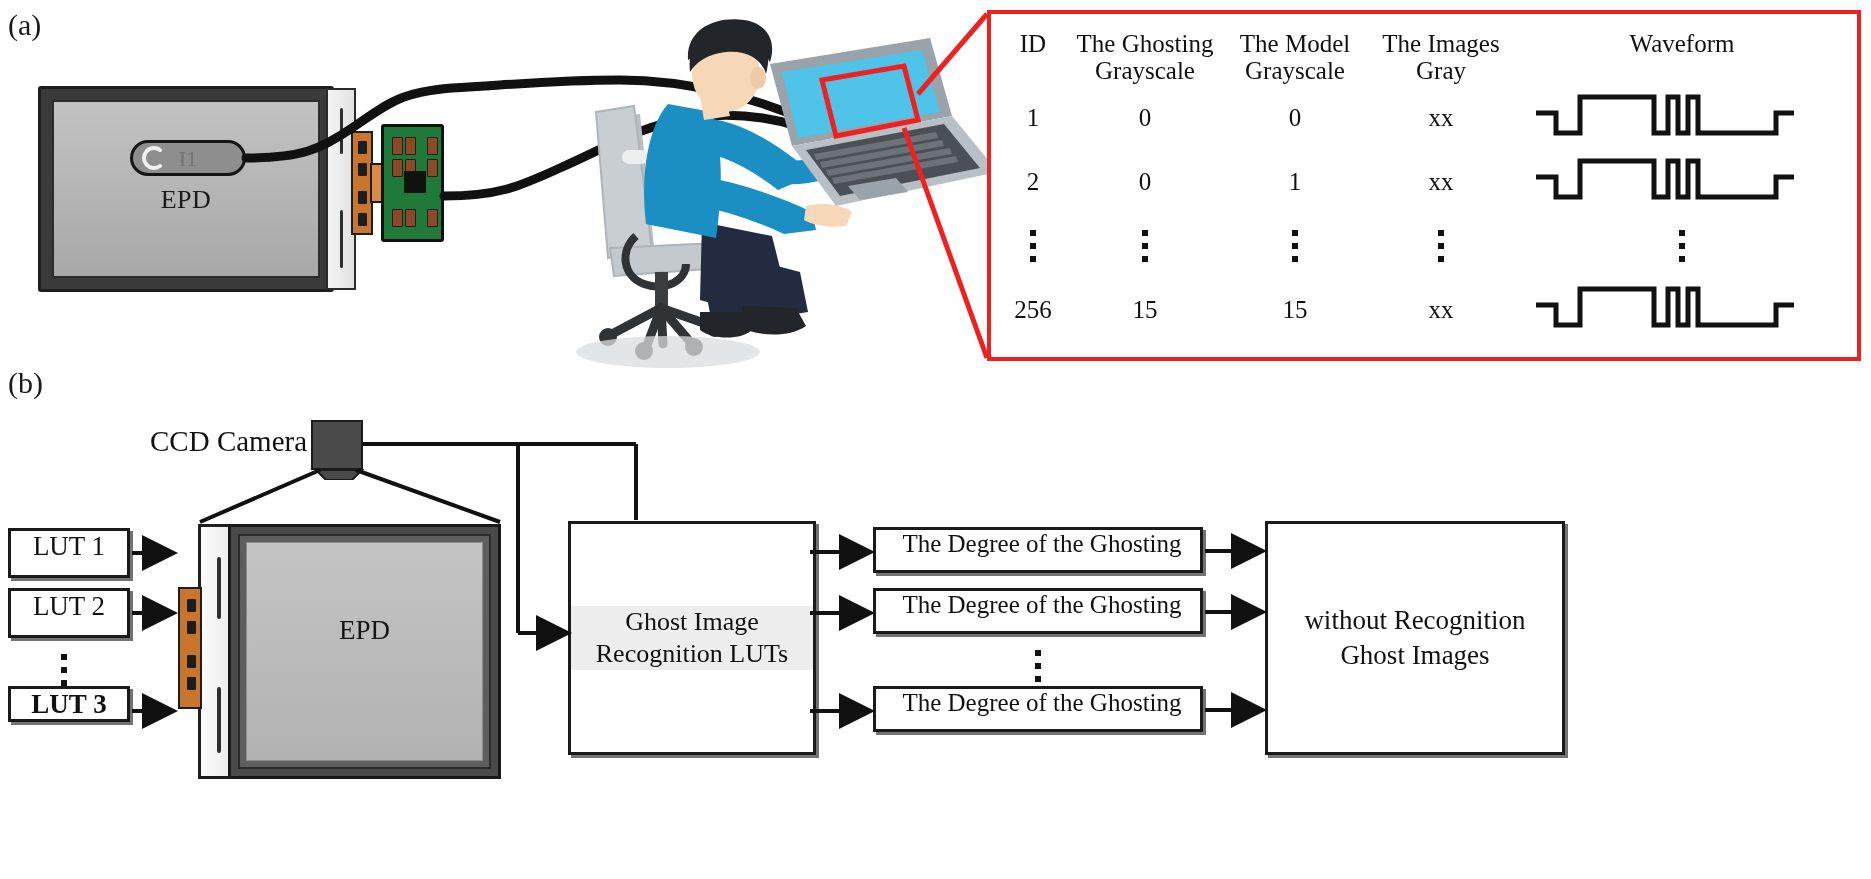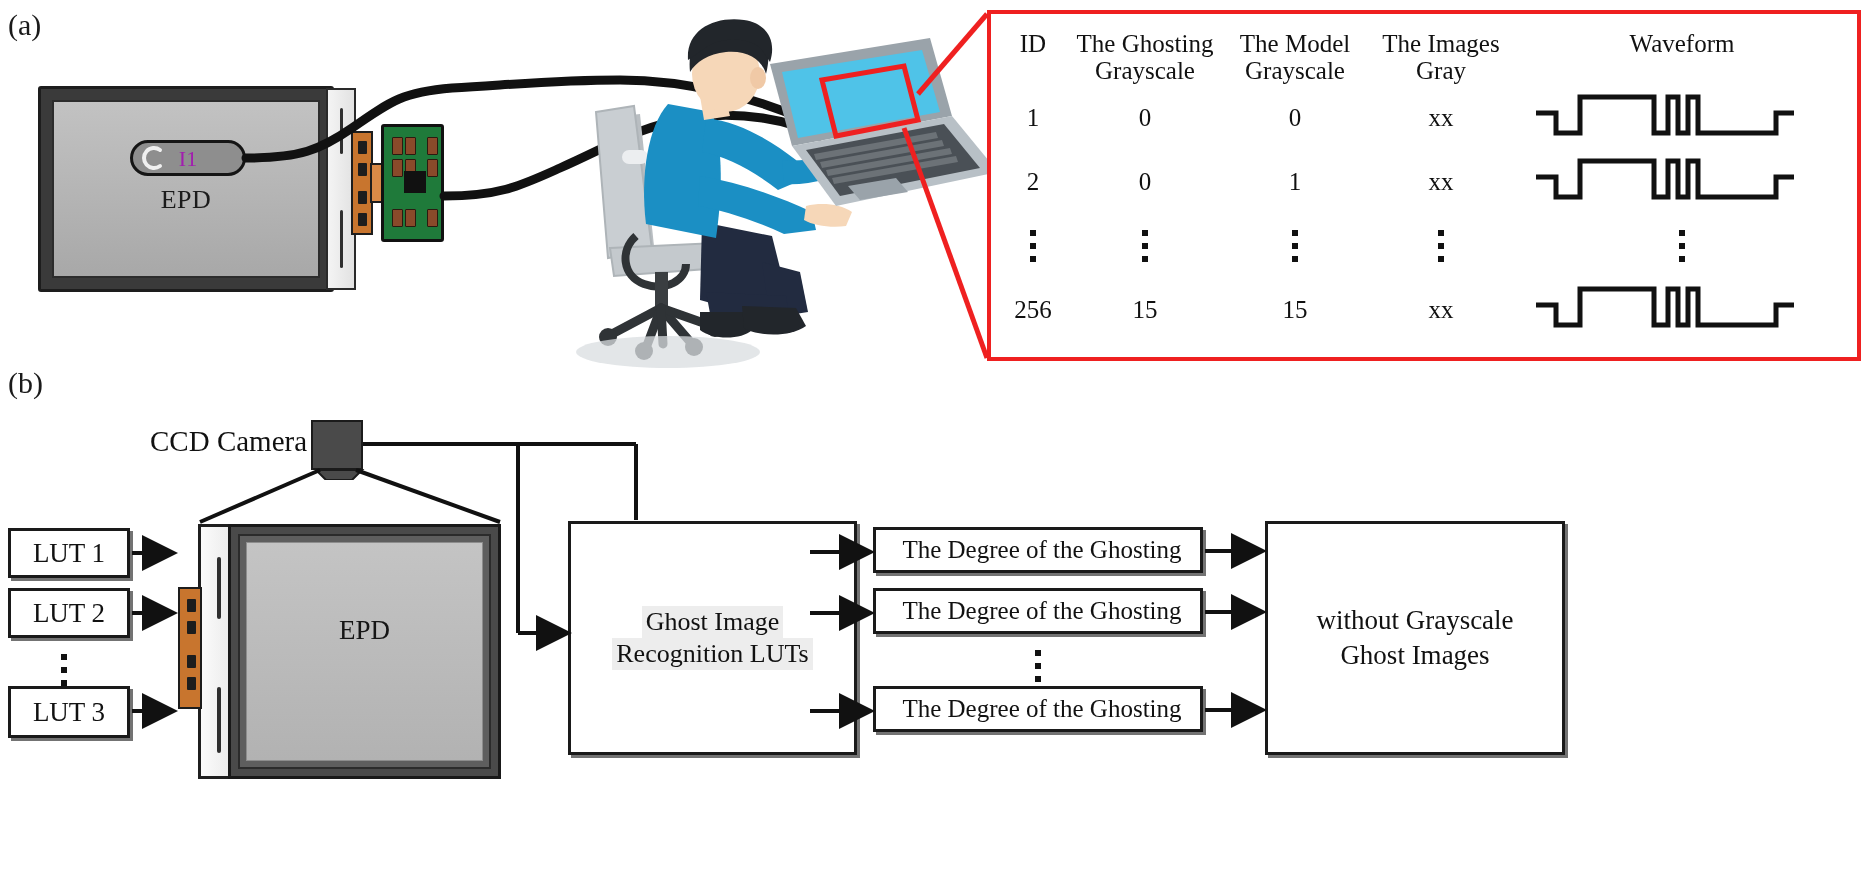--- a/index.html
+++ b/index.html
@@ -28,21 +28,21 @@
     left:52px;top:185px;width:268px;text-align:center;
     font-size:26px;color:#1b1b1b;letter-spacing:.5px;
   }
   #i1-pill{
     left:130px;top:140px;width:116px;height:36px;
     background:#8e8e8e;border:3px solid #151515;border-radius:19px;
     box-sizing:border-box;
   }
   #i1-pill-text{
     left:130px;top:146px;width:116px;text-align:center;
-    font-size:22px;color:#a21caf;box-sizing:border-box;
+    font-size:22px;color:#737373;box-sizing:border-box;
   }
   #i1-c-glyph{left:140px;top:144px;width:26px;height:28px;}
 
   
   #epd-a-side{
     left:326px;top:88px;width:30px;height:202px;
     background:linear-gradient(90deg,#f4f4f4,#e2e2e2);
     border:2px solid #2a2a2a;box-sizing:border-box;
   }
   .side-slot{background:#2f2f2f;width:3px;border-radius:2px;}
@@ -85,26 +85,26 @@
   .col-ag{width:136px;}
   .col-wf{width:auto;}
   .vdots{
     display:flex;flex-direction:column;align-items:center;justify-content:center;gap:7px;
   }
   .vdots i{display:block;width:6px;height:6px;background:#111;}
 
   
   .blockbox{
     background:#fff;border:3px solid #1a1a1a;box-sizing:border-box;
-    display:flex;align-items:center;justify-content:center;text-align:center;
+    display:flex;justify-content:center;text-align:center;
     font-size:26px;color:#111;box-shadow:3px 3px 0 rgba(0,0,0,.55);
   }
   .lutbox{font-size:27px;}
   #ghost-model{
-    left:568px;top:521px;width:289px;height:234px;flex-direction:column;line-height:1.22;
+    left:568px;top:521px;width:248px;height:234px;flex-direction:column;line-height:1.22;
   }
   #ghost-model span{background:#ededed;padding:0 4px;display:inline-block;}
   #final-box{
     left:1265px;top:521px;width:300px;height:234px;flex-direction:column;line-height:1.3;
     font-size:27px;box-shadow:3px 3px 0 rgba(0,0,0,.55);
   }
   .degbox{left:873px;width:330px;height:46px;font-size:25px;padding-left:8px;}
 
   
   #epd-b-white{
@@ -401,21 +401,21 @@
   <span>LUT 1</span>
 </div>
 <div class="abs blockbox lutbox" style="left:8px;top:588px;width:122px;height:50px;">
   <span>LUT 2</span>
 </div>
 <div class="abs vdots" style="left:56px;top:648px;width:16px;height:44px;">
     <i></i>
     <i></i>
     <i></i>
   </div>
-<div class="abs blockbox lutbox" style="left:8px;top:686px;width:122px;height:52px;">
+<div class="abs blockbox lutbox" style="left:8px;top:686px;width:122px;height:36px;font-weight:bold;">
   <span>LUT 3</span>
 </div>
 
 <div class="abs blockbox" id="ghost-model">
   <span>Ghost Image</span>
   <span>Recognition LUTs</span>
 </div>
 
 <div class="abs blockbox degbox" style="top:527px;">
   <span>The Degree of the Ghosting</span>
@@ -426,21 +426,21 @@
 <div class="abs vdots" style="left:1030px;top:644px;width:16px;height:44px;">
     <i></i>
     <i></i>
     <i></i>
   </div>
 <div class="abs blockbox degbox" style="top:686px;">
   <span>The Degree of the Ghosting</span>
 </div>
 
 <div class="abs blockbox" id="final-box">
-  <span>without Grayscale</span>
+  <span>without Recognition</span>
   <span>Ghost Images</span>
 </div>
 
 <svg class="overlay" viewBox="0 0 1871 879">
   <defs>
     <marker id="arrowB" markerWidth="9" markerHeight="9" refX="7.5" refY="4.5" orient="auto">
       <path d="M0,0 L9,4.5 L0,9 Z" fill="#111"></path>
     </marker>
   </defs>
   <g stroke="#111" stroke-width="4" fill="none" marker-end="url(#arrowB)">

